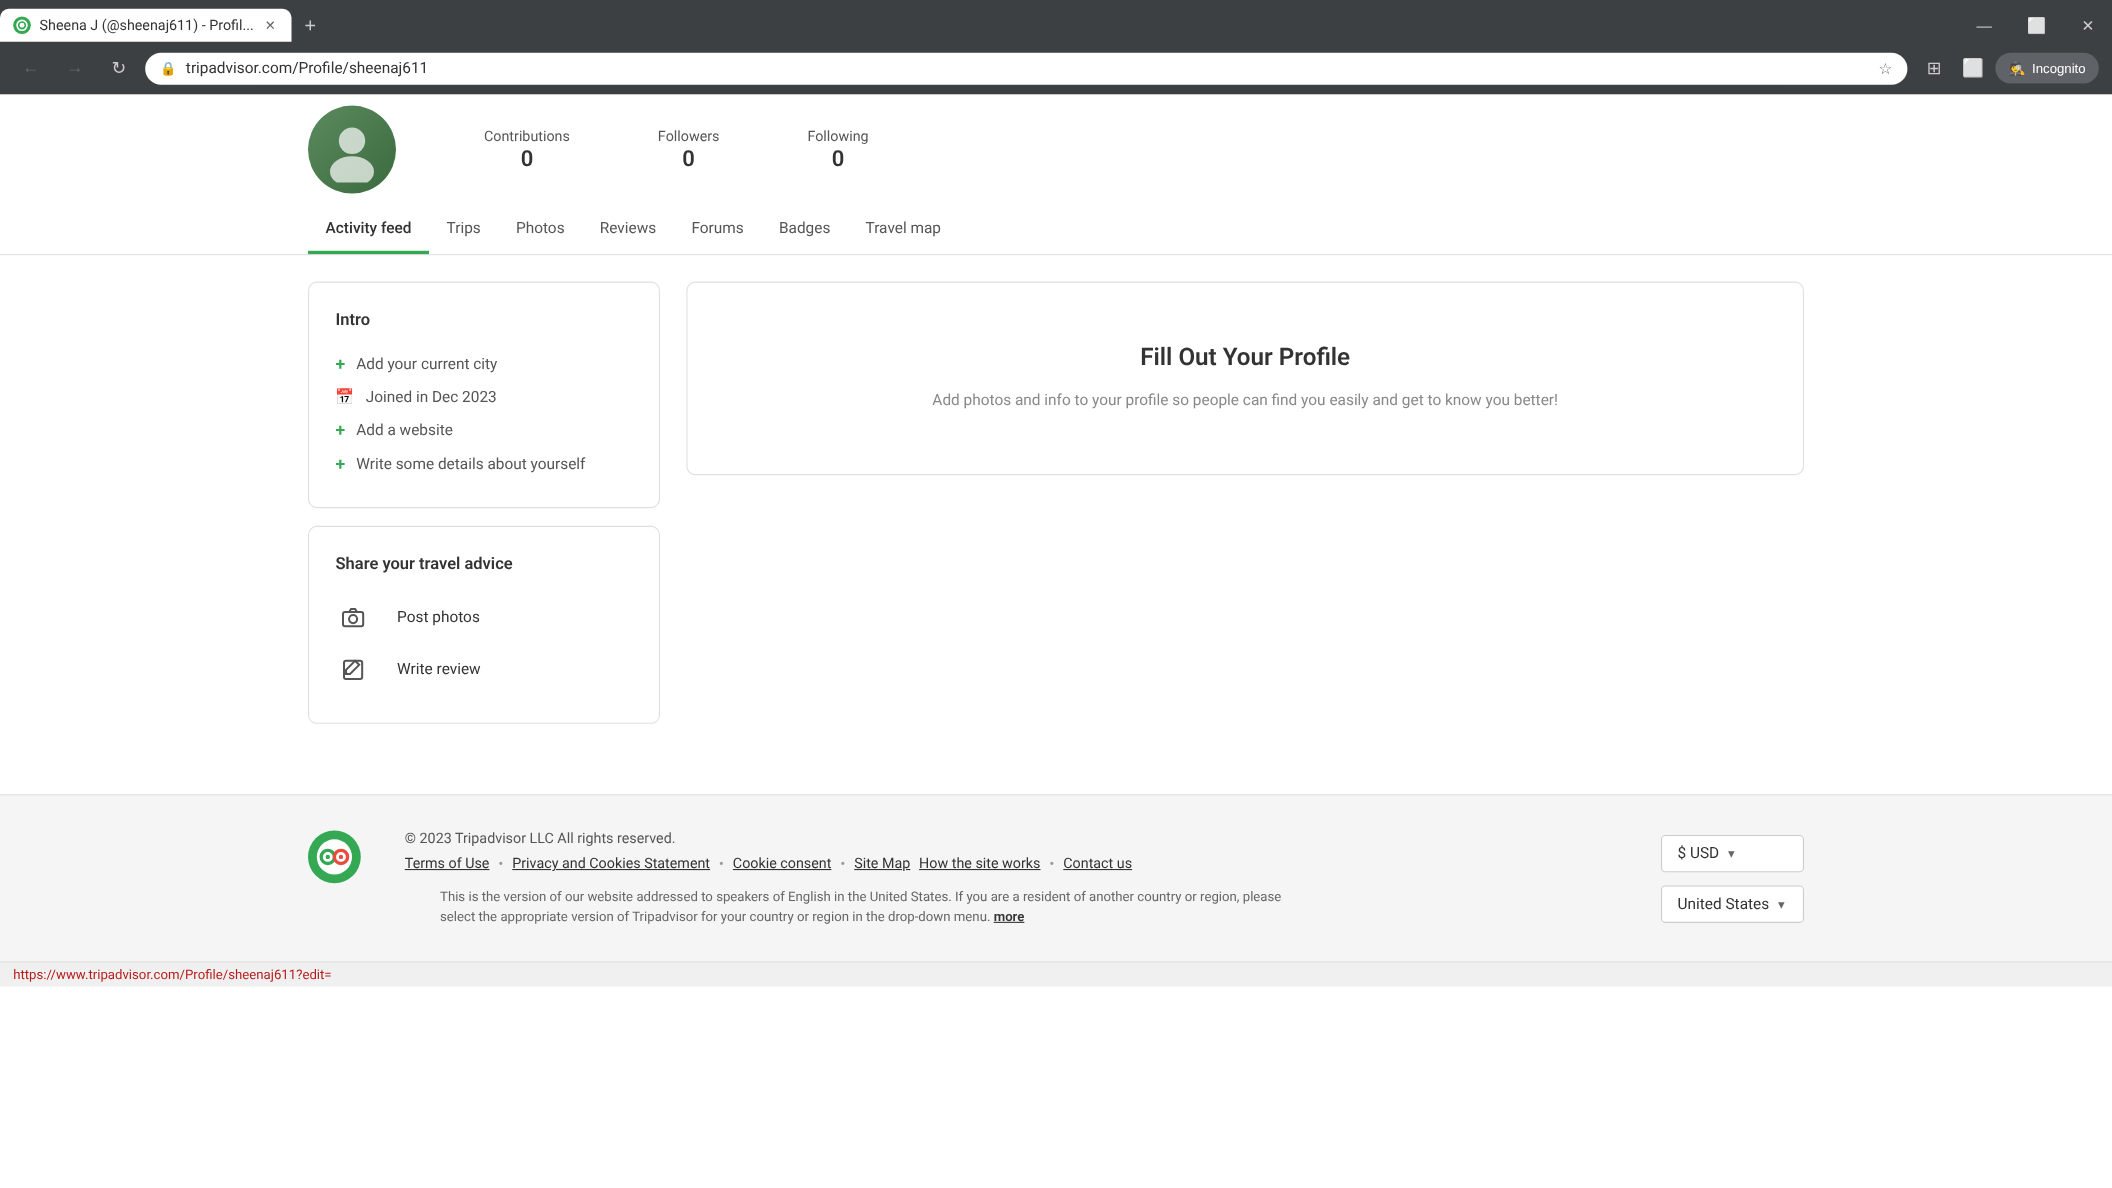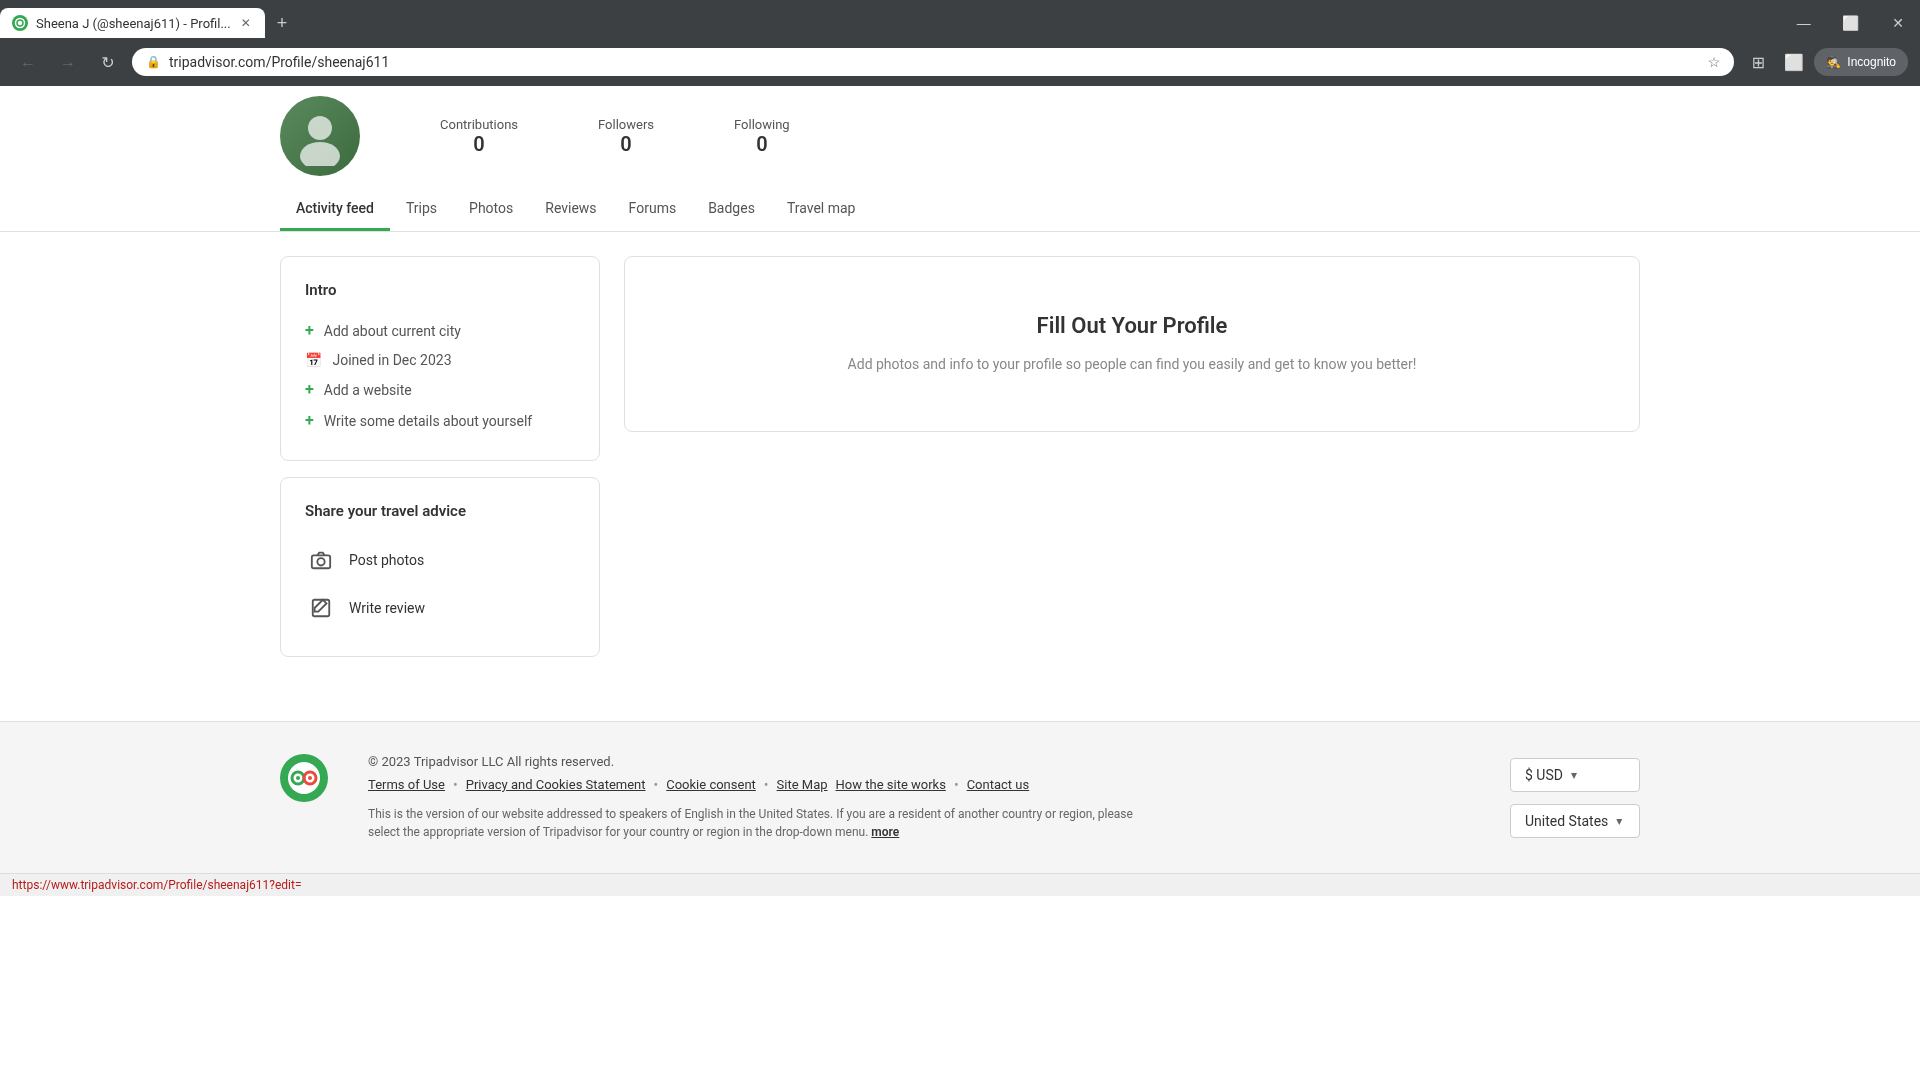--- a/index.html
+++ b/index.html
@@ -48,40 +48,40 @@
     
     .sidebar { width: 320px; flex-shrink: 0; display: flex; flex-direction: column; gap: 16px; }
     .sidebar-card { background: #fff; border: 1px solid #e0e0e0; border-radius: 8px; padding: 24px; }
     .sidebar-card-title { font-size: 15px; font-weight: 600; color: #333; margin-bottom: 16px; }
 
     .intro-item { display: flex; align-items: center; gap: 10px; padding: 6px 0; font-size: 14px; color: #555; cursor: pointer; }
     .intro-item .plus { color: #34a853; font-size: 16px; font-weight: 600; }
     .intro-item .icon { font-size: 14px; color: #666; }
     .intro-item.joined { color: #555; cursor: default; }
 
-    .travel-advice-item { display: flex; align-items: center; gap: 12px; padding: 8px 0; font-size: 14px; color: #333; cursor: pointer; }
+    .travel-advice-item { display: flex; align-items: center; gap: 24px; padding: 8px 0; font-size: 14px; color: #333; cursor: pointer; }
     .travel-advice-item .item-icon { width: 32px; height: 32px; display: flex; align-items: center; justify-content: center; font-size: 18px; color: #555; }
 
     
     .main-content { flex: 1; }
     .fill-profile-card { background: #fff; border: 1px solid #e0e0e0; border-radius: 8px; padding: 56px 40px; text-align: center; }
     .fill-profile-title { font-size: 22px; font-weight: 600; color: #333; margin-bottom: 16px; }
     .fill-profile-desc { font-size: 14px; color: #888; line-height: 1.5; }
 
     
     .footer { background: #f5f5f5; border-top: 1px solid #e0e0e0; padding: 32px 280px; margin-top: 40px; }
     .footer-inner { display: flex; align-items: flex-start; gap: 40px; }
     .footer-logo { width: 48px; height: 48px; background: #34a853; border-radius: 50%; display: flex; align-items: center; justify-content: center; flex-shrink: 0; }
     .footer-logo-inner { width: 32px; height: 32px; background: #fff; border-radius: 50%; display: flex; align-items: center; justify-content: center; }
     .footer-text { flex: 1; }
     .footer-copyright { font-size: 13px; color: #555; margin-bottom: 8px; }
     .footer-links { display: flex; flex-wrap: wrap; gap: 4px; margin-bottom: 12px; }
     .footer-link { font-size: 13px; color: #333; text-decoration: underline; cursor: pointer; }
     .footer-separator { color: #999; margin: 0 4px; }
-    .footer-notice { font-size: 12px; color: #666; line-height: 1.5; max-width: 780px; }
+    .footer-notice { font-size: 12px; color: #666; line-height: 1.5; max-width: 780px; margin-left: 32px; }
     .footer-notice .more-link { color: #333; font-weight: 600; cursor: pointer; text-decoration: underline; }
     .footer-selectors { display: flex; gap: 12px; flex-shrink: 0; align-items: flex-start; margin-top: 4px; flex-direction: column; }
     .footer-select { display: flex; align-items: center; gap: 8px; border: 1px solid #ccc; border-radius: 4px; padding: 8px 14px; background: #fff; cursor: pointer; font-size: 14px; color: #333; min-width: 130px; }
     .footer-select .chevron { color: #666; font-size: 12px; }
 
     
     .status-bar { background: #f0f0f0; padding: 4px 12px; font-size: 12px; color: #b91c1c; border-top: 1px solid #ddd; }
 
     
     .avatar-img { width: 80px; height: 80px; border-radius: 50%; background: linear-gradient(135deg, #5a8a5e, #3a6a3e); display: flex; align-items: center; justify-content: center; overflow: hidden; }
@@ -166,21 +166,21 @@
   </div>
 
   <div class="main-layout">
 
     <div class="sidebar">
 
       <div class="sidebar-card">
         <div class="sidebar-card-title">Intro</div>
         <div class="intro-item">
           <span class="plus">+</span>
-          <span>Add about current city</span>
+          <span>Add your current city</span>
         </div>
         <div class="intro-item joined">
           <span class="icon">📅</span>
           <span>Joined in Dec 2023</span>
         </div>
         <div class="intro-item">
           <span class="plus">+</span>
           <span>Add a website</span>
         </div>
         <div class="intro-item">

